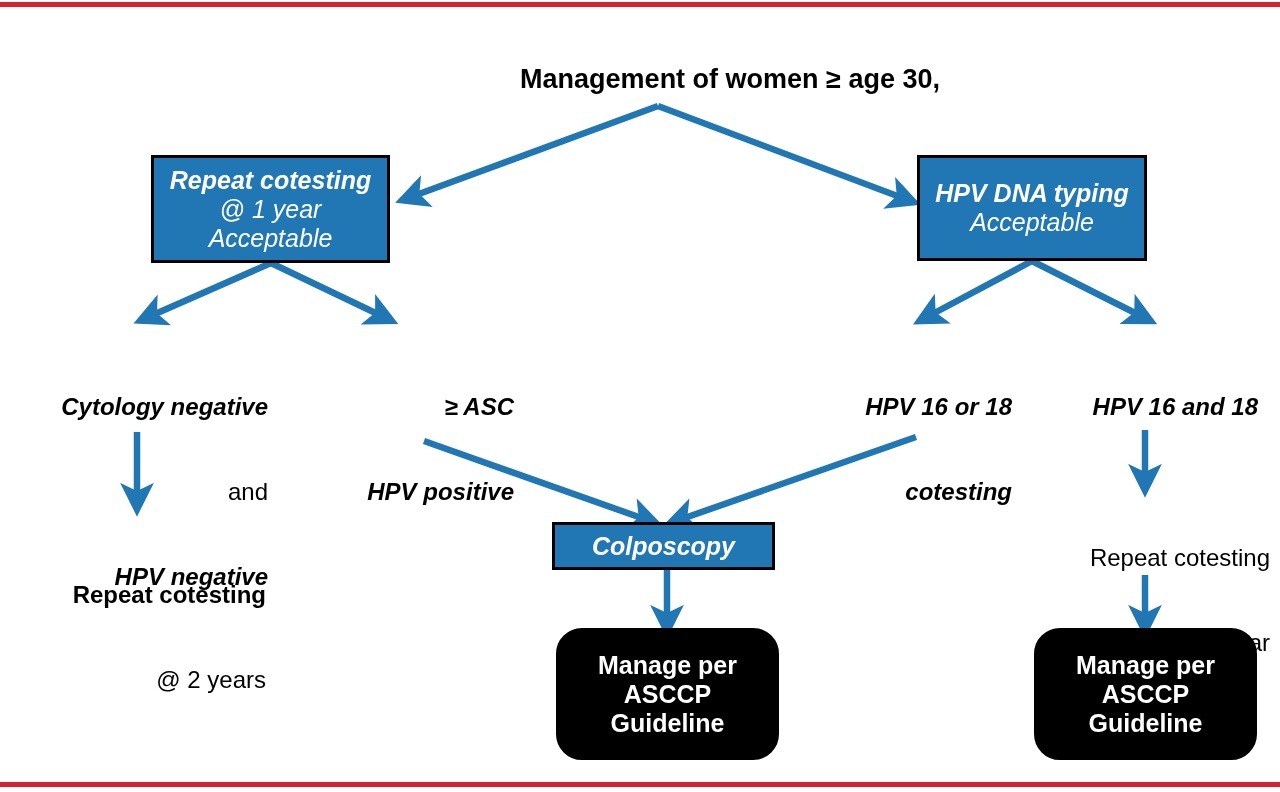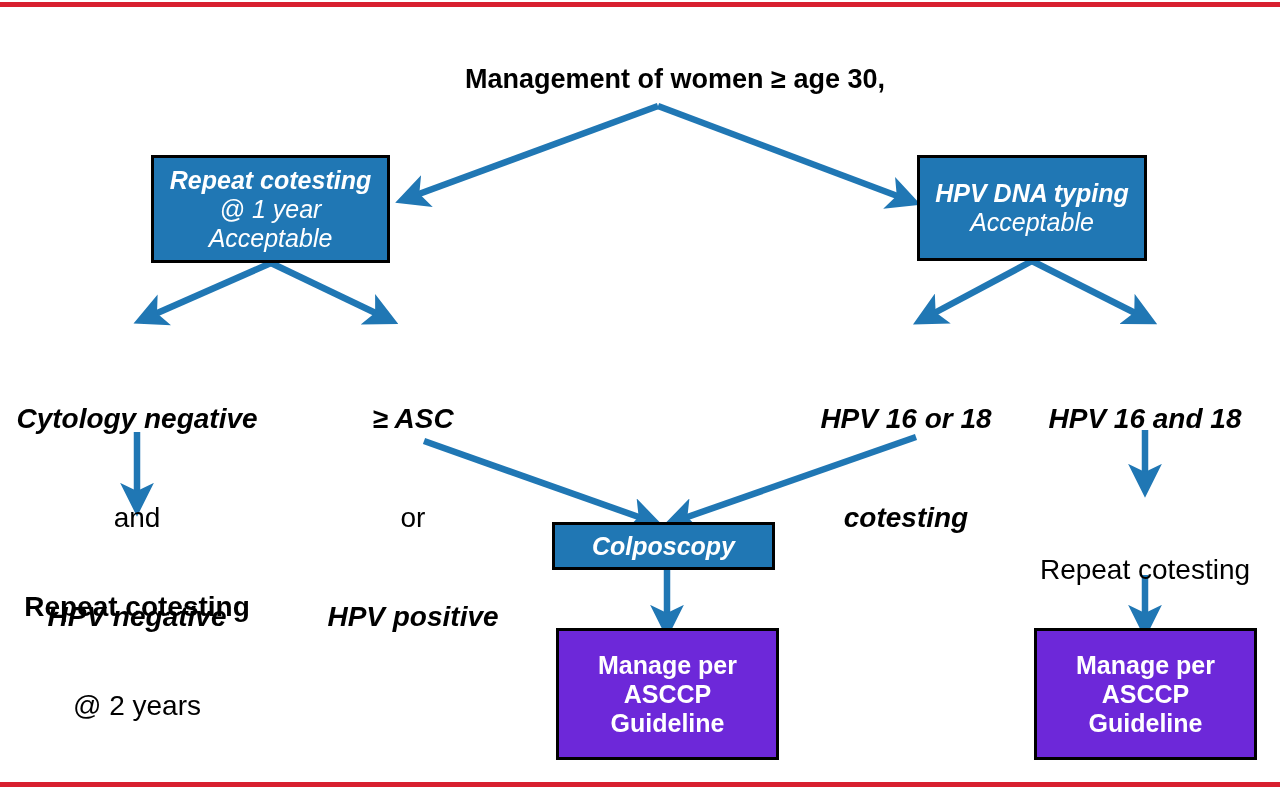--- a/index.html
+++ b/index.html
@@ -38,55 +38,55 @@
     left: 0;
     top: 0;
     width: 1280px;
     height: 792px;
     pointer-events: none;
   }
 
   
   .txt {
     position: absolute;
-    text-align: center;
+    text-align: right;
     color: #000000;
     line-height: 1.18;
     white-space: pre;
   }
 
   .title {
     font-size: 27px;
     font-weight: bold;
     line-height: 1.26;
   }
 
   .lbl {
-    font-size: 28px;
+    font-size: 24px;
   }
   .lbl .bi { font-weight: bold; font-style: italic; display: block; }
   .lbl .ri { font-weight: normal; display: block; }
   .lbl .bu { font-weight: bold; font-style: normal; display: block; }
   .lbl .ru { font-weight: normal; font-style: normal; display: block; }
 
   
   .box {
     position: absolute;
     box-sizing: border-box;
     border: 3px solid #000000;
     display: flex;
     flex-direction: column;
     align-items: center;
     justify-content: center;
     text-align: center;
     color: #ffffff;
     line-height: 1.16;
   }
   .box-blue { background: #2077b4; }
-  .box-gray { background: #6d28d9; }
+  .box-gray { background: #000000; border-radius: 26px; }
 
   .box .bi { font-weight: bold; font-style: italic; display: block; }
   .box .ri { font-weight: normal; font-style: italic; display: block; }
   .box .bu { font-weight: bold; font-style: normal; display: block; }
 </style>
 </head>
 <body>
 
 <div id="figure">
 
@@ -140,21 +140,20 @@
   </div>
 
   <div class="txt lbl" style="left:6px; top:336px; width:262px;">
     <span class="bi">Cytology negative</span>
     <span class="ri">and</span>
     <span class="bi">HPV negative</span>
   </div>
 
   <div class="txt lbl" style="left:312px; top:336px; width:202px;">
     <span class="bi">≥ ASC</span>
-    <span class="ri">or</span>
     <span class="bi">HPV positive</span>
   </div>
 
   <div class="txt lbl" style="left:800px; top:336px; width:212px;">
     <span class="bi">HPV 16 or 18</span>
     <span class="bi">cotesting</span>
   </div>
 
   <div class="txt lbl" style="left:1032px; top:336px; width:226px;">
     <span class="bi">HPV 16 and 18</span>

